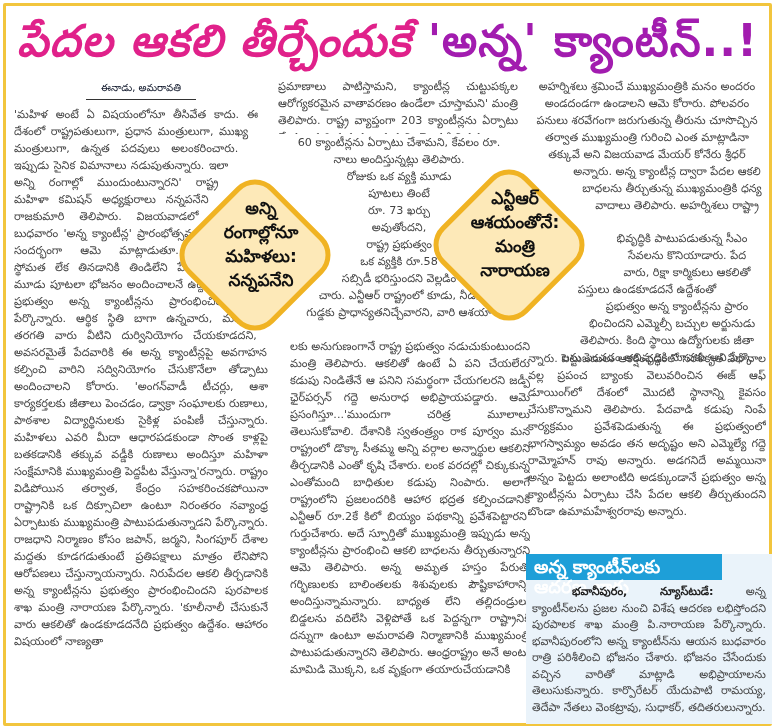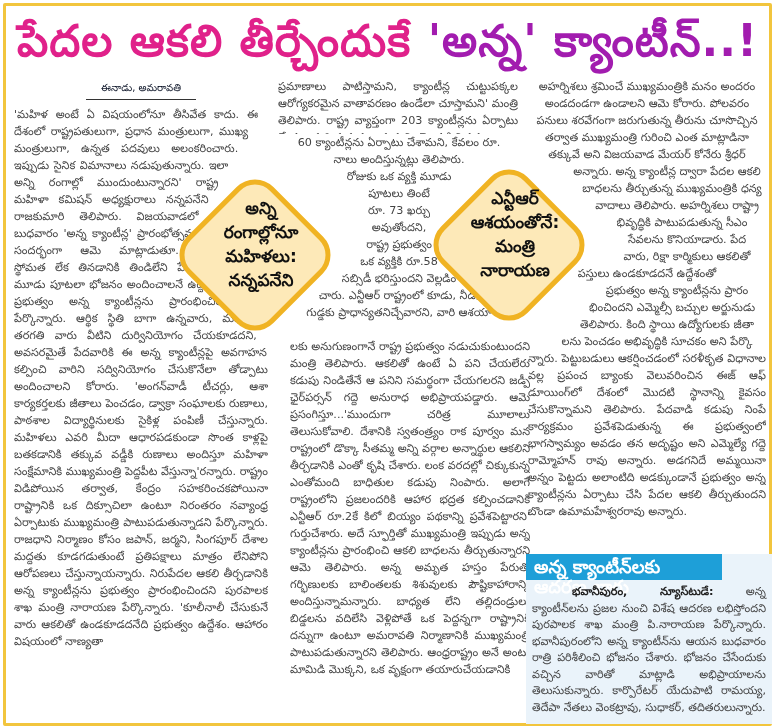--- a/index.html
+++ b/index.html
@@ -9,21 +9,21 @@
   }
   .frame {
     position: absolute; left: 3px; top: 3px; width: 763px; height: 717px;
     border: 3px solid #f2c53d; border-radius: 2px; background: #fff;
   }
   .headline {
     position: absolute; left: 0; top: 4px; width: 763px; height: 62px;
     text-align: center; font-size: 44px; font-weight: bold; line-height: 62px;
     letter-spacing: 1px; white-space: nowrap;
   }
-  .hl-pink { color: #e0218a; }
+  .hl-pink { color: #e0218a; font-style: italic; }
   .hl-navy { color: #a21caf; }
   .col {
     position: absolute; font-size: 11.2px; line-height: 17px; color: #444;
     text-align: justify;
   }
   .col p { margin: 0; }
   .byline {
     position: absolute; left: 80px; top: 76px; width: 110px; text-align: center;
     font-size: 10px; color: #0f172a; border-bottom: 1px solid #333; padding-bottom: 3px;
   }
@@ -91,21 +91,21 @@
 
   <div class="center-text" style="left:522px; top:72px; width:238px;">
     <div>అహర్నిశలు శ్రమించే ముఖ్యమంత్రికి మనం అందరం</div>
     <div>అండదండగా ఉండాలని ఆమె కోరారు. పోలవరం</div>
     <div>పనులు శరవేగంగా జరుగుతున్న తీరును చూసొచ్చిన</div>
     <div>తర్వాత ముఖ్యమంత్రి గురించి ఎంత మాట్లాడినా</div>
     <div>తక్కువే అని విజయవాడ మేయర్ కోనేరు శ్రీధర్</div>
     <div style="padding-left:40px;">అన్నారు. అన్న క్యాంటీన్ల ద్వారా పేదల ఆకలి</div>
     <div style="padding-left:50px;">బాధలను తీర్చుతున్న ముఖ్యమంత్రికి ధన్య</div>
     <div style="padding-left:60px;">వాదాలు తెలిపారు. అహర్నిశలు రాష్ట్రా</div>
-    <div style="padding-left:70px;">భివృద్ధికి పాటుపడుతున్న సీఎం</div>
+    <div style="padding-left:70px;margin-top:16px;">భివృద్ధికి పాటుపడుతున్న సీఎం</div>
     <div style="padding-left:80px;">సేవలను కొనియాడారు. పేద</div>
     <div style="padding-left:80px;">వారు, రిక్షా కార్మికులు ఆకలితో</div>
     <div style="">పస్తులు ఉండకూడదనే ఉద్దేశంతో</div>
     <div style="padding-left:60px;">ప్రభుత్వం అన్న క్యాంటీన్లను ప్రారం</div>
     <div style="padding-left:50px;">భించిందని ఎమ్మెల్సీ బచ్చుల అర్జునుడు</div>
     <div style="padding-left:40px;">తెలిపారు. కింది స్థాయి ఉద్యోగులకు జీతా</div>
     <div style="padding-left:20px;">లను పెంచడం అభివృద్ధికి సూచకం అని పేర్కొ</div>
   </div>
 
   <div class="col" style="left:522px; top:344px; width:238px; height:190px; overflow:hidden;">

